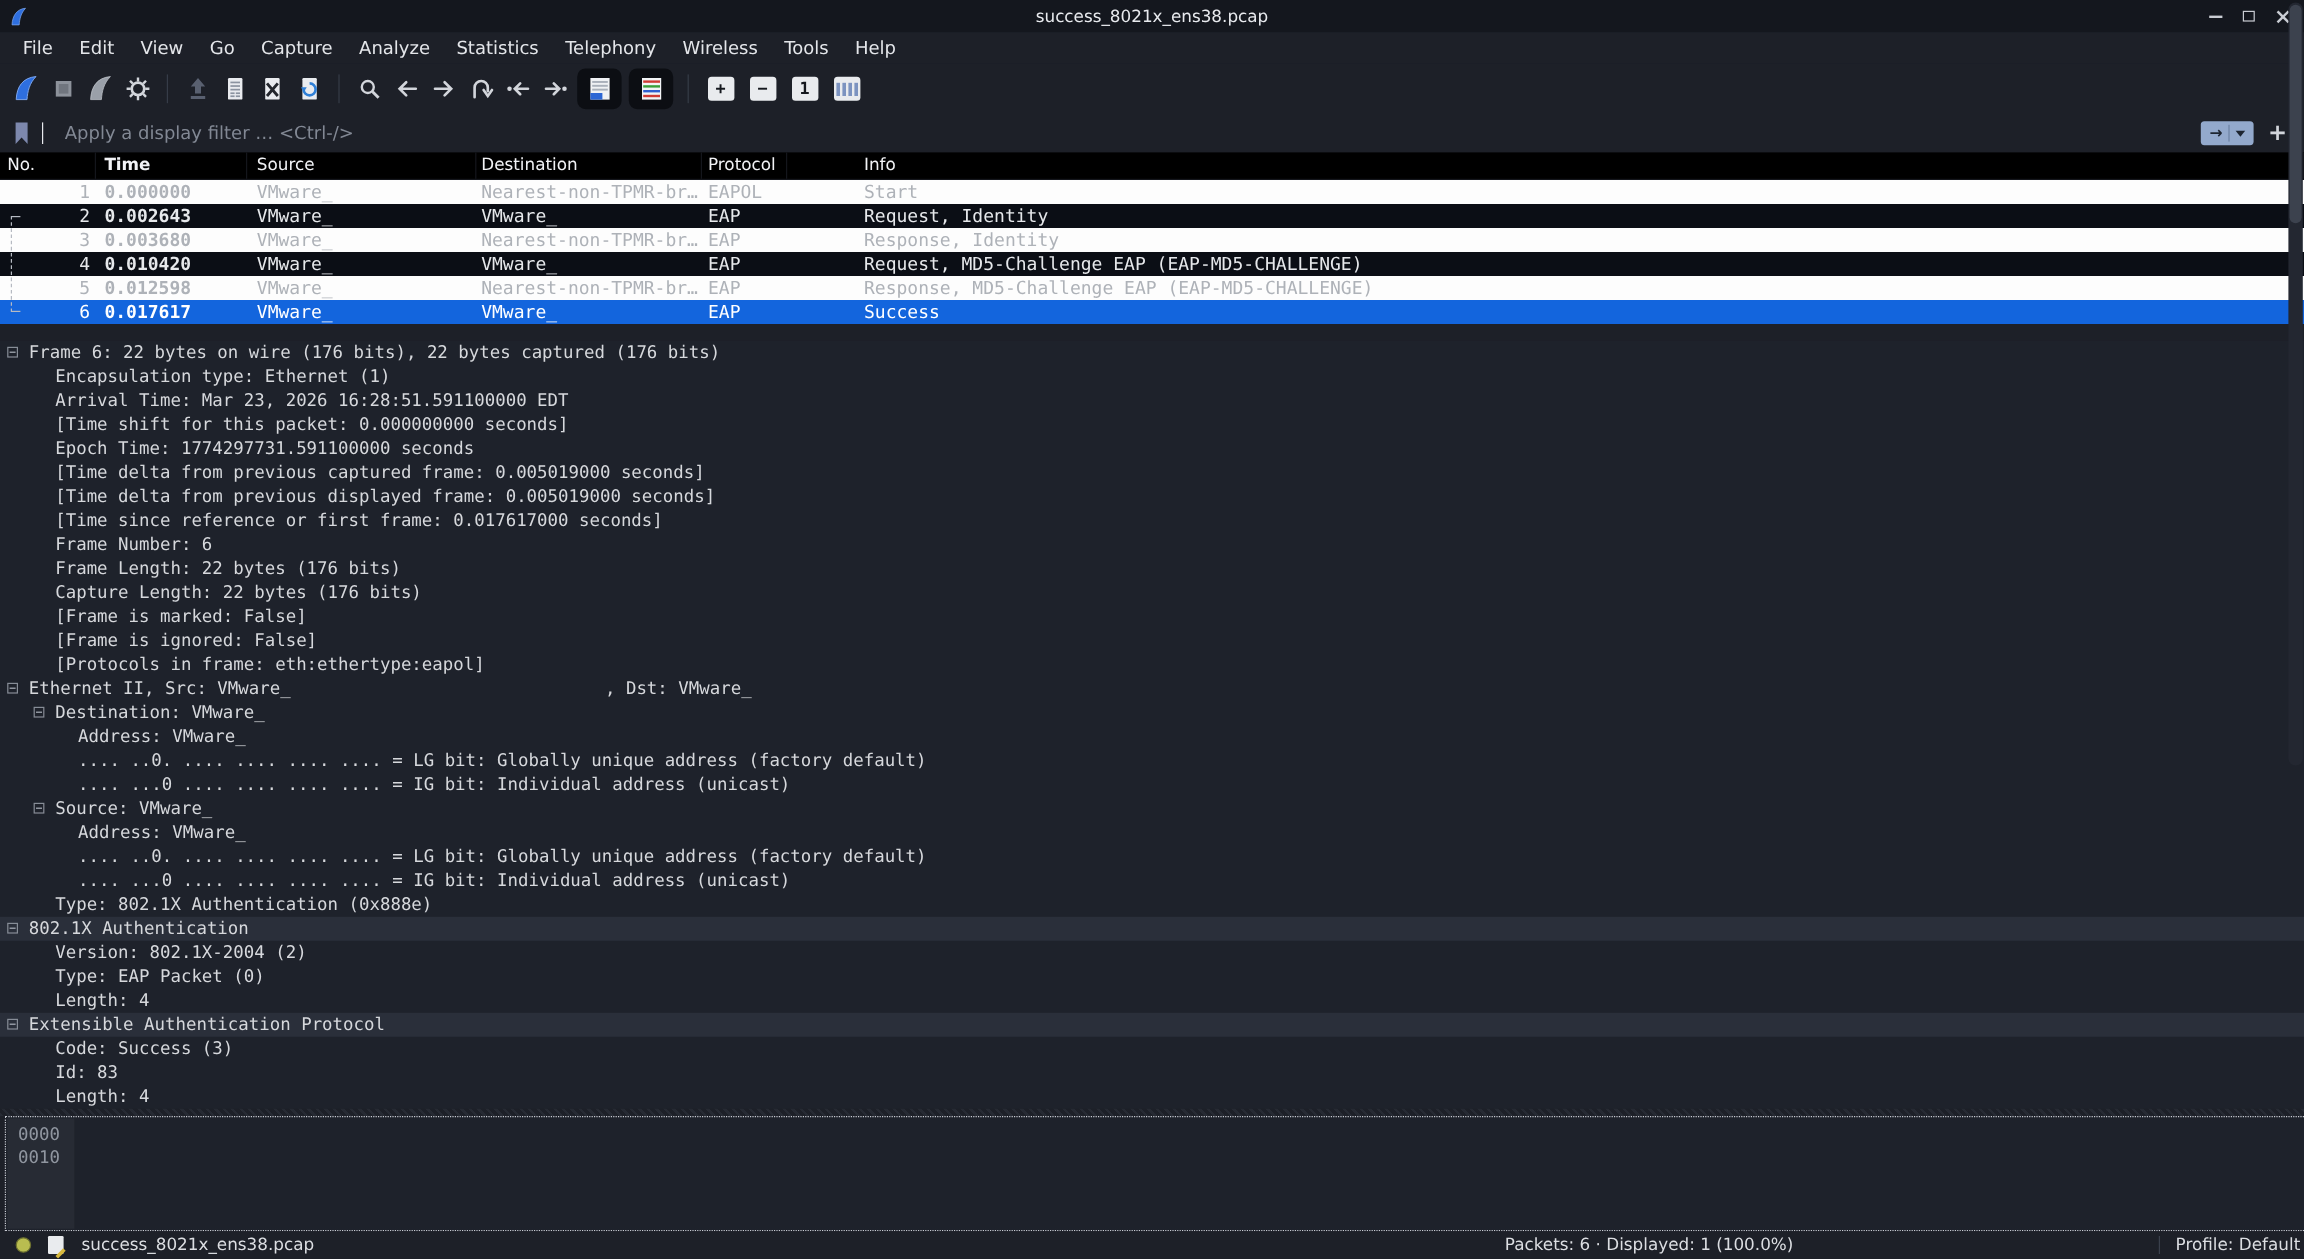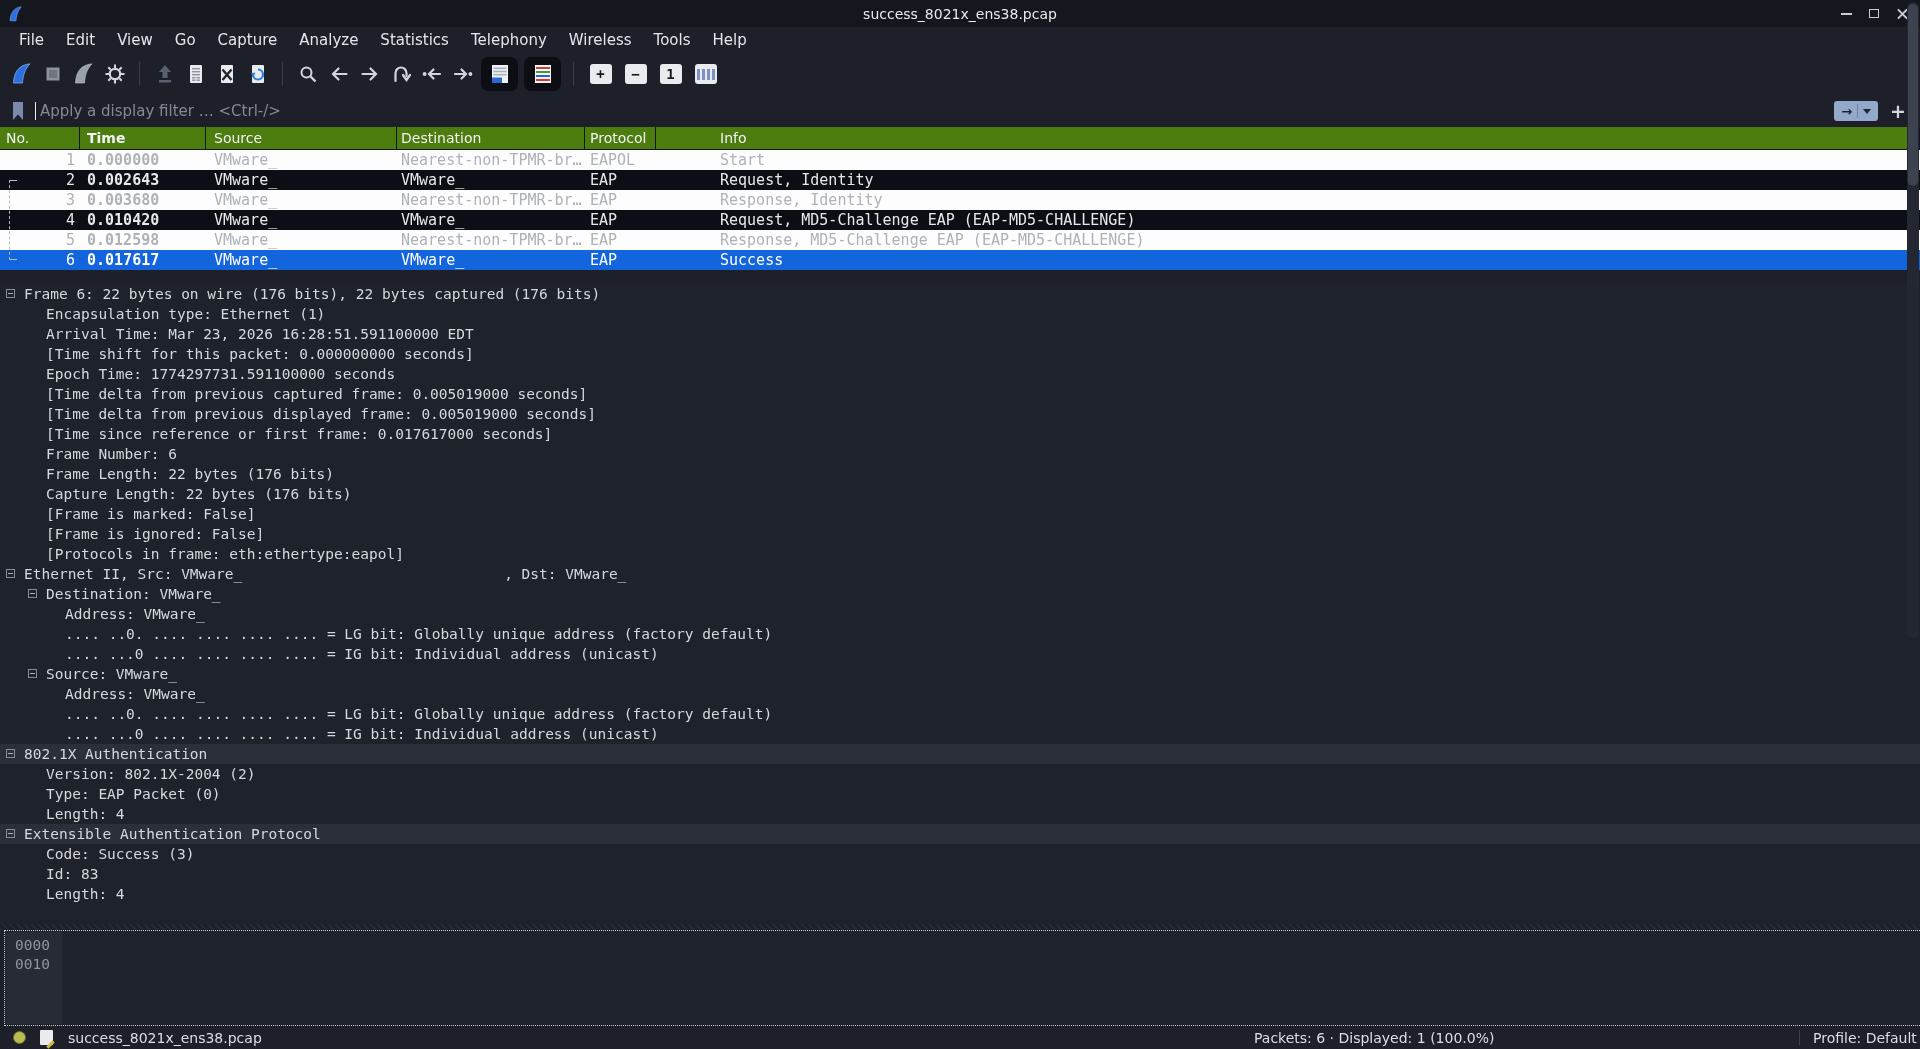--- a/index.html
+++ b/index.html
@@ -32,30 +32,30 @@
   .lightbtn { width:22px; height:20px; background:#e9ebee; border-radius:3px; display:flex; align-items:center; justify-content:center;
               color:#15181e; font-weight:bold; font-size:14px; font-family:"DejaVu Sans Mono",monospace; }
   .lb-wrap { width:31px; height:32px; display:flex; align-items:center; justify-content:center; margin:0 2px; }
   .colbars { display:flex; gap:2px; }
   .colbars b { width:3px; height:11px; background:#7c93c0; }
 
   
   .filterbar { position:absolute; top:95px; left:0; width:100%; height:32px; background:#1d2028; display:flex; align-items:center; padding:0 8px; }
   .fbookmark { width:20px; height:22px; display:flex; align-items:center; justify-content:center; }
   .fcursor { width:1px; height:18px; background:#e8eaee; margin-left:7px; }
-  .fplaceholder { color:#828894; font-size:15px; margin-left:4px; flex:0 1 auto; white-space:nowrap; }
+  .fplaceholder { color:#828894; font-size:15px; margin-left:18px; flex:0 1 auto; white-space:nowrap; }
   .fright { margin-left:auto; display:flex; align-items:center; gap:12px; padding-right:6px; }
   .fapply { height:20px; display:flex; align-items:center; background:#93a9cc; border-radius:3px; padding:0 4px; }
   .fapply .arr { color:#1d2531; font-weight:bold; font-size:13px; padding:0 3px; }
   .fapply .sep { width:1px; height:14px; background:#6d82a3; margin:0 2px; }
   .fapply .caret { width:0; height:0; border-left:4px solid transparent; border-right:4px solid transparent; border-top:5px solid #1d2531; margin:0 3px; }
   .fplus { color:#d2d5db; font-size:19px; font-weight:bold; line-height:1; }
 
   
-  .pkt-header { position:absolute; top:127px; left:0; width:100%; height:23px; background:#4d7c0f; display:flex; color:#f2f3f6; font-size:14px; border-bottom:1px solid #14161c;justify-content:center; }
+  .pkt-header { position:absolute; top:127px; left:0; width:100%; height:23px; background:#000000; display:flex; color:#f2f3f6; font-size:14px; border-bottom:1px solid #14161c;justify-content:center; }
   .pkt-header .cell { line-height:22px; border-right:1px solid #14161c; overflow:hidden; white-space:nowrap; }
   .pkt-rows { position:absolute; top:150px; left:0; width:100%; height:120px; font-size:15px; }
   .prow { display:flex; height:20px; line-height:20px; white-space:nowrap; font-family:"DejaVu Sans Mono","Liberation Mono",monospace; }
   .prow .cell { overflow:hidden; }
   .prow.light { background:#fdfdfd; color:#aeb2b8; }
   .prow.dark { background:#0b0e15; color:#e6e8eb; }
   .prow.selected { background:#1365dd; color:#ffffff; }
   .c-no    { width:80px;  text-align:right; padding-right:5px; flex:none; }
   .c-time  { width:126px; padding-left:7px;  flex:none;font-weight:bold; }
   .c-src   { width:191px; padding-left:8px;  flex:none; }
@@ -434,20 +434,23 @@
       </div>
       <div class="dline">
         <span class="dtext ind2">Address: VMware_</span>
       </div>
       <div class="dline">
         <span class="dtext ind2">.... ..0. .... .... .... .... = LG bit: Globally unique address (factory default)</span>
       </div>
       <div class="dline">
         <span class="dtext ind2">.... ...0 .... .... .... .... = IG bit: Individual address (unicast)</span>
       </div>
+      <div class="dline">
+        <span class="dtext ind1">Type: 802.1X Authentication (0x888e)</span>
+      </div>
       <div class="dline hl">
         <span class="exp i0"></span>
         <span class="dtext ind0">802.1X Authentication</span>
       </div>
       <div class="dline">
         <span class="dtext ind1">Version: 802.1X-2004 (2)</span>
       </div>
       <div class="dline">
         <span class="dtext ind1">Type: EAP Packet (0)</span>
       </div>

